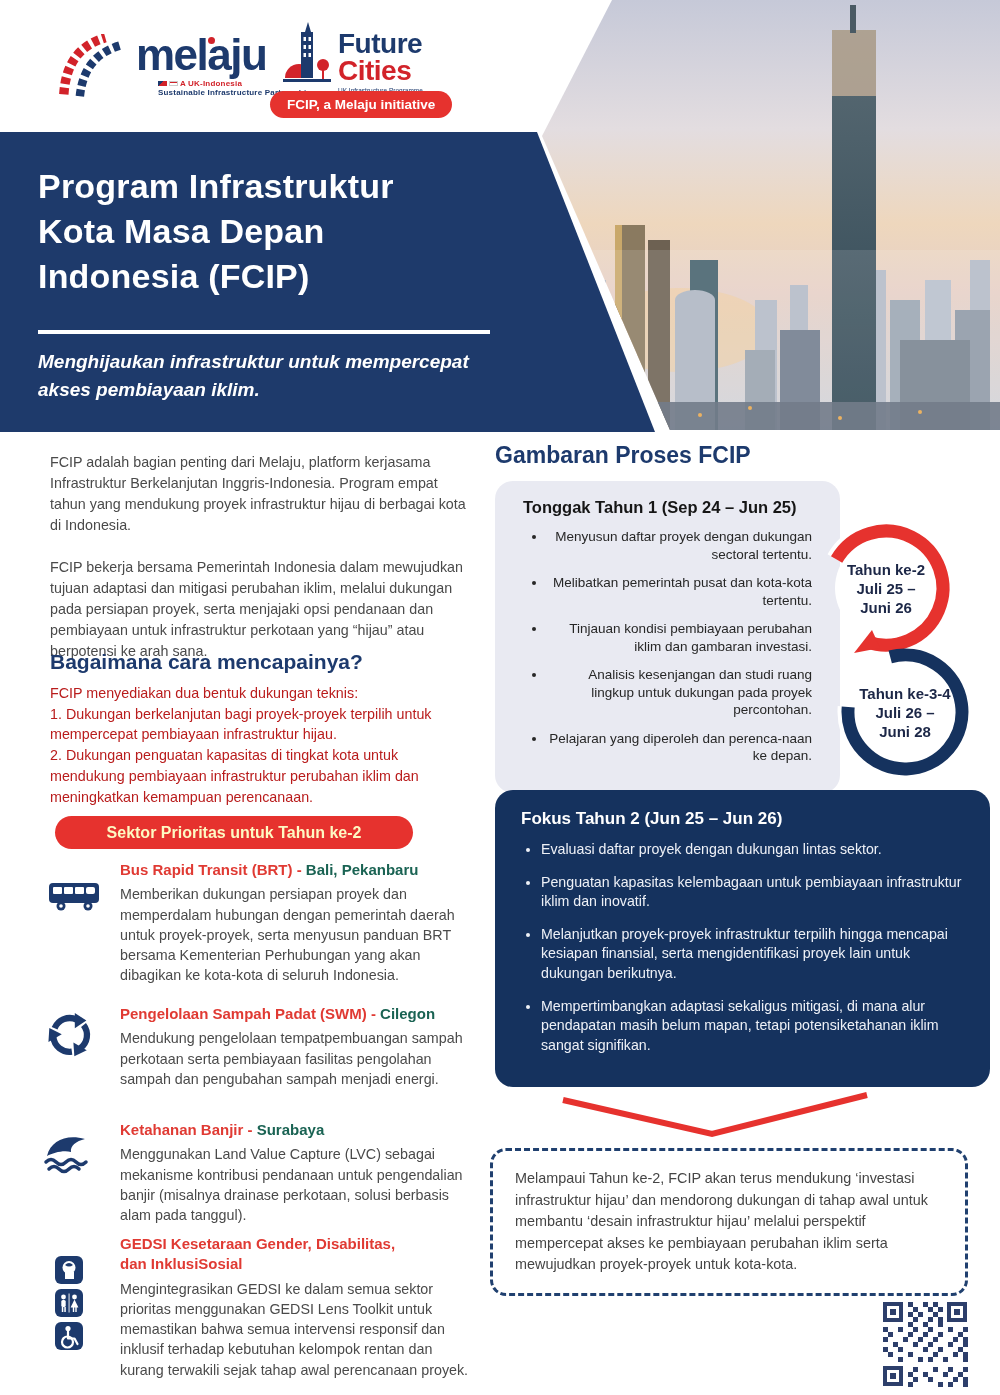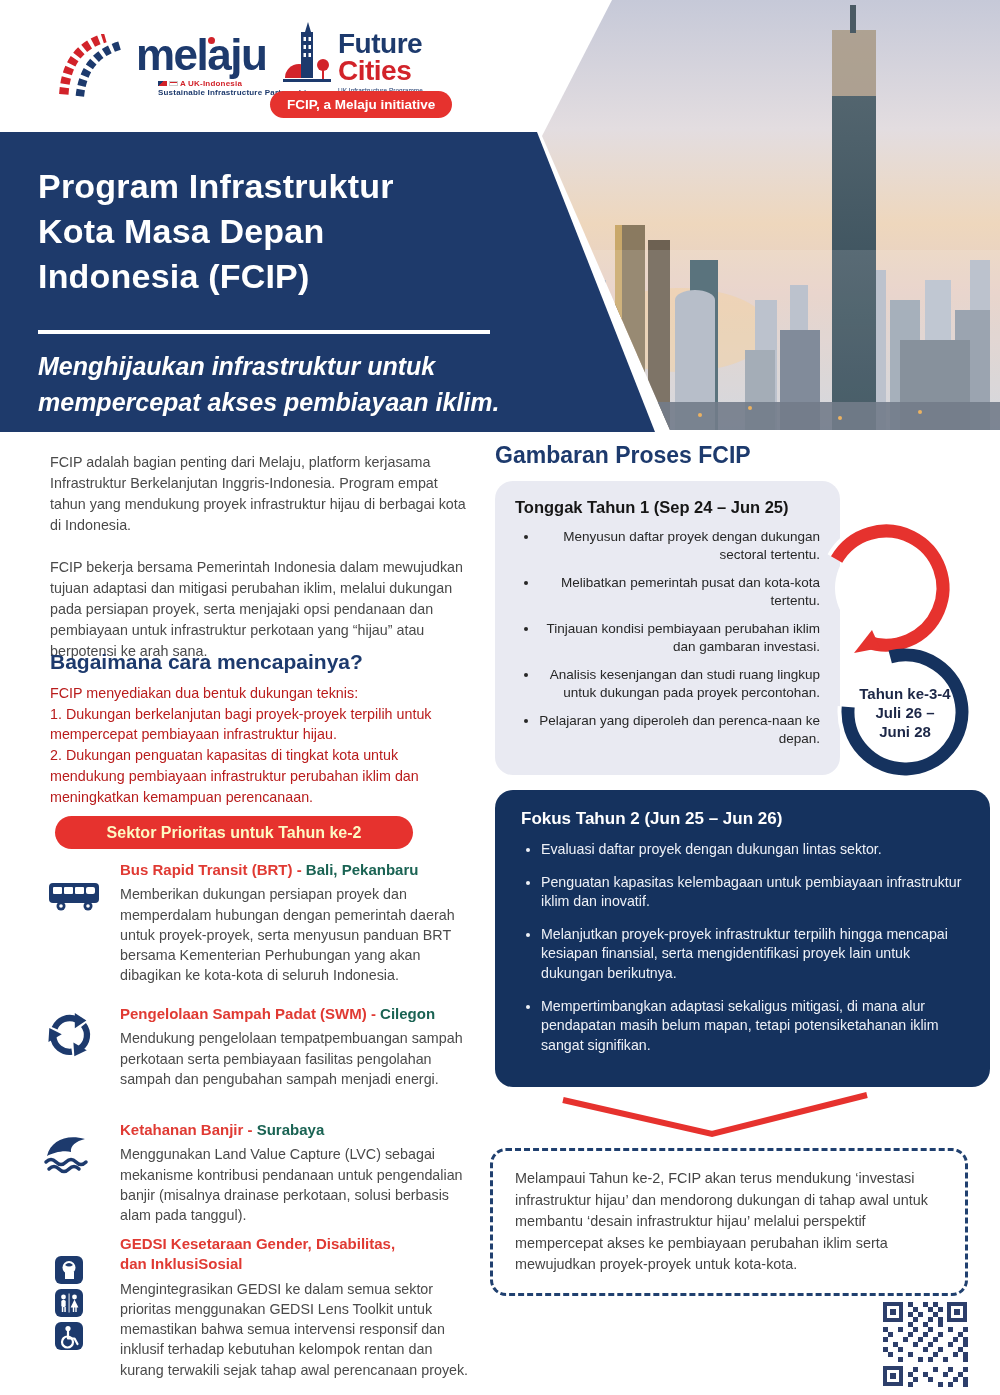--- a/index.html
+++ b/index.html
@@ -27,21 +27,21 @@
   .fc-badge { position:absolute; left:270px; top:91px; background:#e6322e; color:#fff; font-size:13.5px; font-weight:bold; padding:6px 17px; border-radius:16px; }
 
   
   .city-photo { position:absolute; left:540px; top:0; width:460px; height:430px;
     clip-path:polygon(72px 0, 460px 0, 460px 430px, 130px 430px, 2px 136px); }
   .hero-band { position:absolute; left:0; top:132px; width:660px; height:300px; background:#1e3a6b;
     clip-path:polygon(0 0, 537px 0, 655px 300px, 0 300px); }
   .hero-title { position:absolute; left:38px; top:32px; color:#fff; font-size:34px; font-weight:bold;
     line-height:1.32; white-space:pre-line; letter-spacing:0.2px; }
   .hero-divider { position:absolute; left:38px; top:198px; width:452px; height:4px; background:#fff; }
-  .hero-subtitle { position:absolute; left:38px; top:216px; width:478px; color:#fff; font-size:25px;
+  .hero-subtitle { position:absolute; left:38px; top:216px; width:478px; color:#fff; font-size:19px;
     font-weight:bold; font-style:italic; line-height:1.45; }
 
   
   .intro { position:absolute; left:50px; top:452px; width:424px; color:#4a4a4a; font-size:14.3px; line-height:1.47; }
   .intro p { margin-bottom:21px; }
   .how { position:absolute; left:50px; top:650px; width:424px; }
   .how h2 { color:#1d3a6d; font-size:21px; font-weight:bold; margin-bottom:9px; }
   .how .body { color:#b91c1c; font-size:14.3px; line-height:1.45; white-space:pre-line; }
   .priority-banner { position:absolute; left:55px; top:816px; width:358px; height:33px; background:#e6322e;
     border-radius:17px; color:#fef9c3; font-size:16px; font-weight:bold; text-align:center; line-height:33px; }
@@ -55,21 +55,21 @@
   .sector-body { color:#4a4a4a; font-size:14.3px; line-height:1.42; }
   #sector-1 { top:860px; } #sector-1 .sector-icon { top:20px; left:5px; }
   #sector-2 { top:1004px; } #sector-2 .sector-icon { top:4px; left:3px; }
   #sector-3 { top:1120px; } #sector-3 .sector-icon { top:12px; left:1px; }
   #sector-4 { top:1234px; } #sector-4 .sector-icon { top:22px; left:13px; }
   #sector-4 .sector-head { max-width:292px; }
   .gedsi-tile { display:block; margin-bottom:5px; }
 
   
   .process-heading { position:absolute; left:495px; top:442px; color:#1d3a6d; font-size:23px; font-weight:bold; }
-  .card1 { position:absolute; left:495px; top:481px; width:345px; background:#e9eaf2; border-radius:18px; padding:17px 20px; }
+  .card1 { position:absolute; left:495px; top:481px; width:345px; background:#e9eaf2; border-radius:18px; padding:17px 28px; }
   .card1 h3 { color:#161616; font-size:16.5px; font-weight:bold; margin-bottom:11px; }
   .card1 ul { margin:0; padding-left:24px; }
   .card1 li { color:#272727; font-size:13.5px; line-height:1.3; margin-bottom:11px;text-align:right; }
   .card2 { position:absolute; left:495px; top:790px; width:495px; background:#15325e; border-radius:18px; padding:19px 26px; }
   .card2 h3 { color:#fff; font-size:17px; font-weight:bold; margin-bottom:11px; }
   .card2 ul { margin:0; padding-left:20px; }
   .card2 li { color:#eef1f7; font-size:14.2px; line-height:1.38; margin-bottom:13px; white-space:pre-line; }
 
   .rings { position:absolute; left:806px; top:503px; width:175px; height:292px; }
   .ring-label { position:absolute; width:140px; text-align:center; font-weight:bold; color:#1c2747;
@@ -293,20 +293,25 @@
 
   <svg class="rings" viewBox="0 0 175 292">
     <path d="M30.6 56.5 A57 57 0 1 1 60.5 138.6" stroke="#ffffff" stroke-width="21" fill="none"></path>
     <path d="M84.2 153.9 A57 57 0 1 1 42.2 204" stroke="#ffffff" stroke-width="21" fill="none"></path>
     <circle cx="80" cy="85" r="51" fill="#ffffff"></circle>
     <circle cx="99" cy="209" r="51" fill="#ffffff"></circle>
     <path d="M30.6 56.5 A57 57 0 1 1 60.5 138.6" stroke="#e6322e" stroke-width="13" fill="none"></path>
     <polygon points="66,127 74,145 48,150" fill="#e6322e"></polygon>
     <path d="M84.2 153.9 A57 57 0 1 1 42.2 204" stroke="#15325e" stroke-width="13" fill="none"></path>
   </svg>
+  <div class="ring-label" id="ring-label-1">
+    <div>Tahun ke-2</div>
+    <div>Juli 25 –</div>
+    <div>Juni 26</div>
+  </div>
   <div class="ring-label" id="ring-label-2">
     <div>Tahun ke-3-4</div>
     <div>Juli 26 –</div>
     <div>Juni 28</div>
   </div>
 
   <div class="card2">
     <h3>Fokus Tahun 2 (Jun 25 – Jun 26)</h3>
     <ul>
       <li>Evaluasi daftar proyek dengan dukungan lintas sektor.</li>

